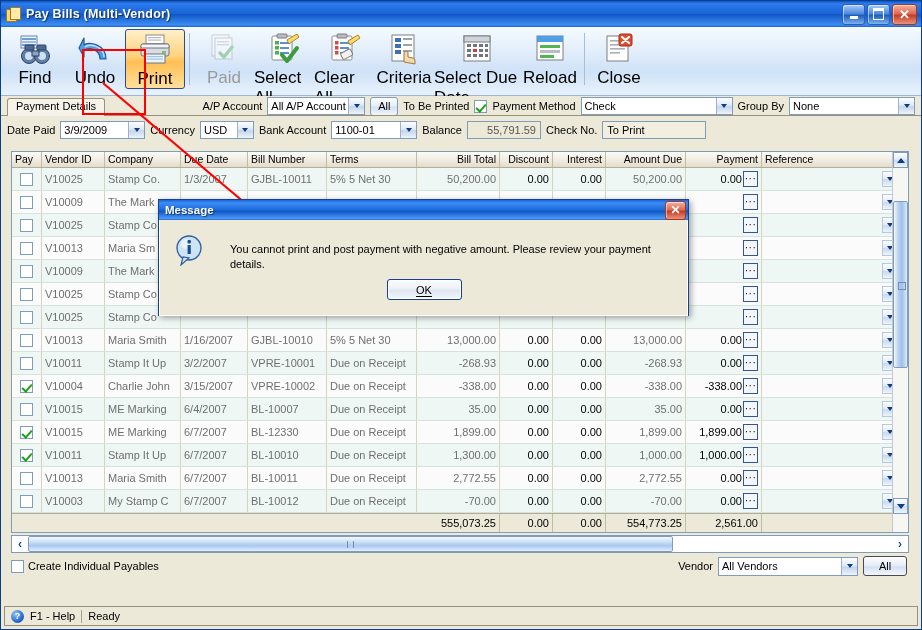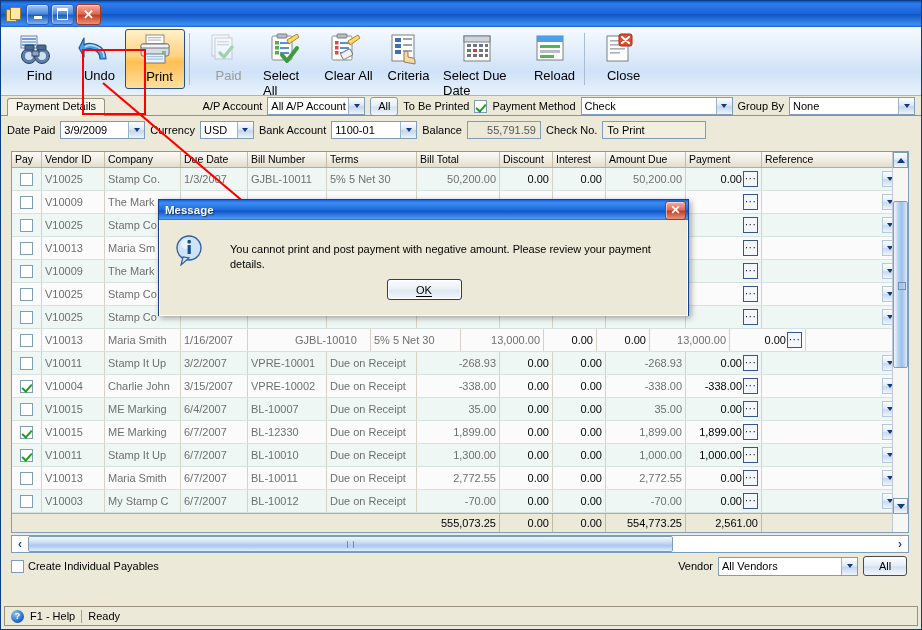--- a/index.html
+++ b/index.html
@@ -57,21 +57,21 @@
     background:linear-gradient(to bottom,#f5fafe 0%,#e3eefb 35%,#cfe2f7 65%,#e8f2fd 100%);
     border-bottom:1px solid #9db6d4;
     display:flex;align-items:flex-start;
     padding:2px 0 0 4px;position:relative;
   }
   .tb-item{
     width:60px;height:62px;
     display:flex;flex-direction:column;align-items:center;justify-content:flex-start;
     padding-top:3px;box-sizing:border-box;position:relative;
   }
-  .tb-item .lbl{font-size:13px;color:#000;margin-top:2px;margin-left:9px;}
+  .tb-item .lbl{font-size:17px;color:#000;margin-top:2px;}
   .tb-item.disabled .lbl{color:#9a9a9a;}
   .tb-item.active{
     background:linear-gradient(to bottom,#fff0c9,#ffd27e 45%,#ffbf53 55%,#ffdf9c);
     border:1px solid #2a4d8f;border-radius:3px;height:60px;
   }
   .tb-sep{width:1px;height:52px;background:#a8bdd6;margin:4px 4px 0 4px;}
   .ico{width:34px;height:34px;position:relative;}
 
   .redbox{
     position:absolute;left:81px;top:22px;width:64px;height:66px;
@@ -145,21 +145,21 @@
   }
   .gridhead{
     display:flex;height:15px;
     background:linear-gradient(to bottom,#fbfbf7,#eeeade 60%,#e2ddcc);
     border-bottom:1px solid #b4ac96;font-size:10.5px;color:#000;
   }
   .gh{
     border-right:1px solid #c3bba6;box-sizing:border-box;padding:1px 3px 0 3px;
     overflow:hidden;white-space:nowrap;line-height:13px;
   }
-  .gh.r{text-align:left;}
+  .gh.r{text-align:right;}
   .rows{position:relative;height:350px;overflow:hidden;}
   .grow{display:flex;height:23px;border-bottom:1px solid #d6e2e0;box-sizing:border-box;font-size:11px;}
   .grow.alt{background:#eef7f4;}
   .grow.norm{background:#fbfbfb;}
   .gc{
     border-right:1px solid #d6d2c4;box-sizing:border-box;
     display:flex;align-items:center;padding:0 3px;overflow:hidden;white-space:nowrap;
   }
   .gc.r{justify-content:flex-end;}
   .gc.c{justify-content:center;}
@@ -276,20 +276,21 @@
 </head>
 <body>
 
 <div id="app">
 
   <div class="titlebar">
     <div class="title-ico">
       <div class="a"></div>
         <div class="b"></div>
     </div>
+    <div class="title-text">Pay Bills (Multi-Vendor)</div>
     <div class="winbtns">
       <div class="wb">
           <span class="minglyph"></span>
         </div>
       <div class="wb">
           <span class="maxglyph"></span>
         </div>
       <div class="wb close">
           <span class="xglyph">✕</span>
         </div>
@@ -728,21 +729,21 @@
           </div>
           <div class="gc" style="width: 58px; flex: 0 0 58px;"></div>
         </div>
         <div class="grow norm">
           <div class="gc c" style="width: 30px; flex: 0 0 30px;">
             <span class="chk"></span>
           </div>
           <div class="gc gray" style="width: 63px; flex: 0 0 63px;">V10013</div>
           <div class="gc gray" style="width: 76px; flex: 0 0 76px;">Maria Smith</div>
           <div class="gc gray" style="width: 67px; flex: 0 0 67px;">1/16/2007</div>
-          <div class="gc gray" style="width: 79px; flex: 0 0 79px; margin-left: 44px;">GJBL-10010</div>
+          <div class="gc gray" style="width: 79px; flex: 0 0 79px;">GJBL-10010</div>
           <div class="gc gray" style="width: 90px; flex: 0 0 90px;">5% 5 Net 30</div>
           <div class="gc r gray" style="width: 83px; flex: 0 0 83px;">13,000.00</div>
           <div class="gc r dark" style="width: 53px; flex: 0 0 53px;">0.00</div>
           <div class="gc r dark" style="width: 53px; flex: 0 0 53px;">0.00</div>
           <div class="gc r gray" style="width: 80px; flex: 0 0 80px;">13,000.00</div>
           <div class="gc r" style="width: 76px; flex: 0 0 76px;">
             <span style="flex: 1 1 auto; text-align: right;">0.00</span>
             <span class="ellipsisbtn">···</span>
           </div>
           <div class="gc" style="width: 139px; flex: 0 0 139px;">

